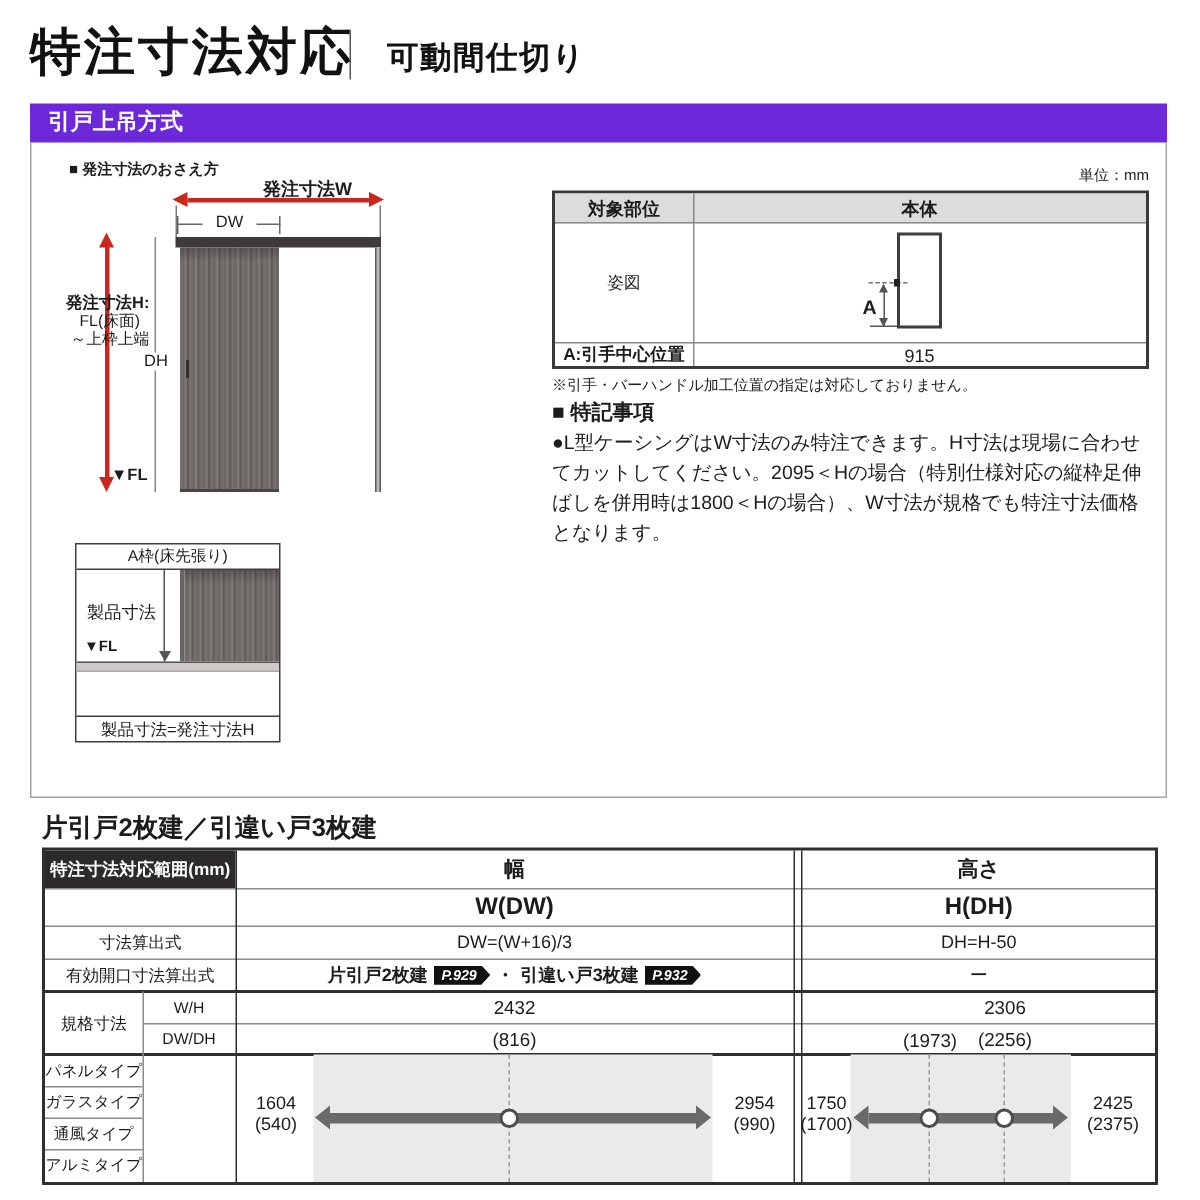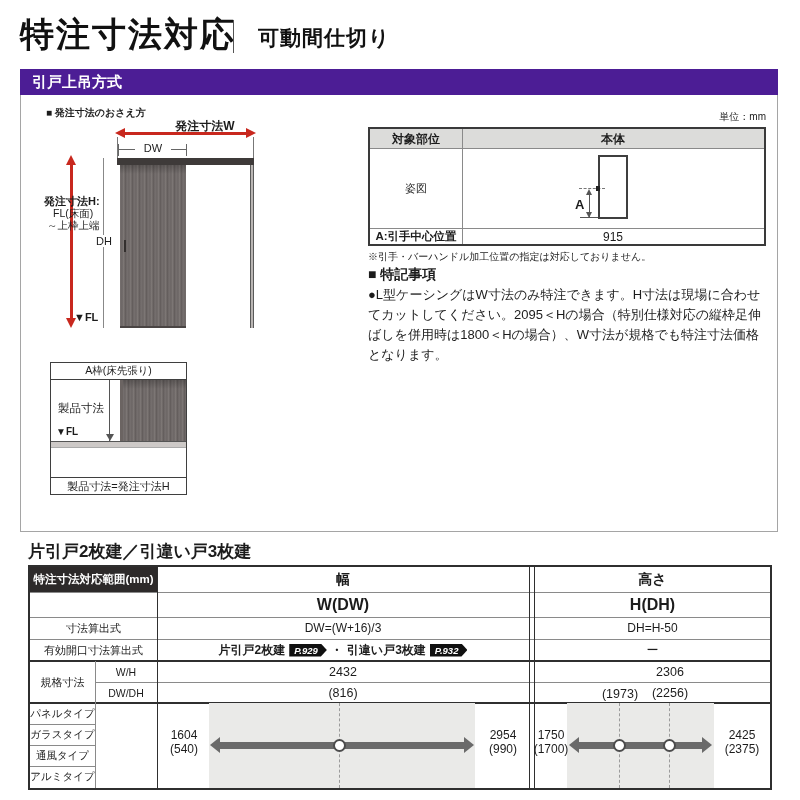--- a/index.html
+++ b/index.html
@@ -33,21 +33,21 @@
 </style>
 </head>
 <body>
 
 <div class="page">
 
   <div class="abs b" style="left:20px;top:12px;font-size:34px;letter-spacing:2px;color:#111;">特注寸法対応</div>
   <div class="abs" style="left:233px;top:20px;width:1px;height:33px;background:#555;"></div>
   <div class="abs b" style="left:258px;top:24px;font-size:21px;letter-spacing:1px;color:#111;">可動間仕切り</div>
 
-  <div class="abs b" style="left:20px;top:69px;width:758px;height:26px;background:#4c1d95;color:#fff;
+  <div class="abs b" style="left:20px;top:69px;width:758px;height:26px;background:#6d28d9;color:#fff;
        font-size:15px;line-height:26px;padding-left:12px;box-sizing:border-box;">引戸上吊方式</div>
   <div class="abs" style="left:20px;top:95px;width:756px;height:436px;border:1px solid #a5a5a5;border-top:none;"></div>
 
   <div class="abs b" style="left:46px;top:106px;font-size:10px;">■ 発注寸法のおさえ方</div>
 
   <div class="abs tri tri-left" style="left:115px;top:128px;"></div>
   <div class="abs red-bar" style="left:125px;top:132px;width:121px;height:3px;"></div>
   <div class="abs tri tri-right" style="left:246px;top:128px;"></div>
   <div class="abs b" style="left:150px;top:118px;width:110px;text-align:center;font-size:12px;">発注寸法W</div>
   <div class="abs" style="left:117px;top:137px;width:1px;height:21px;background:#777;"></div>

